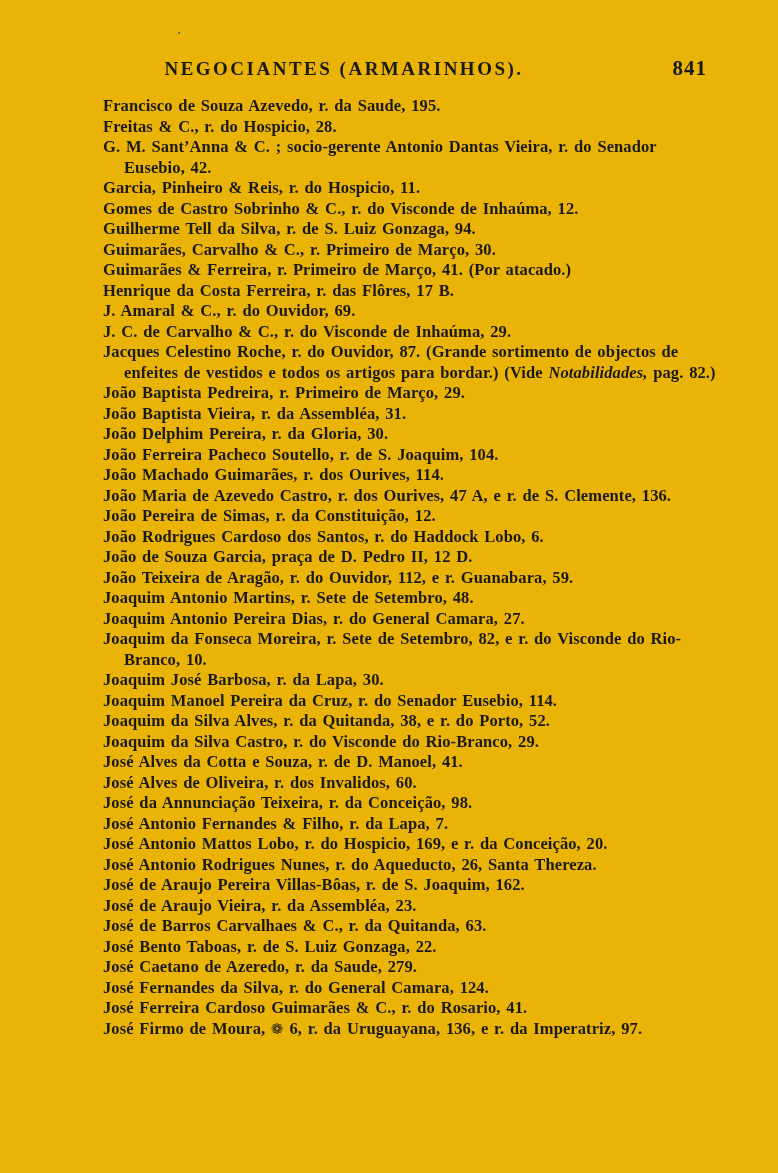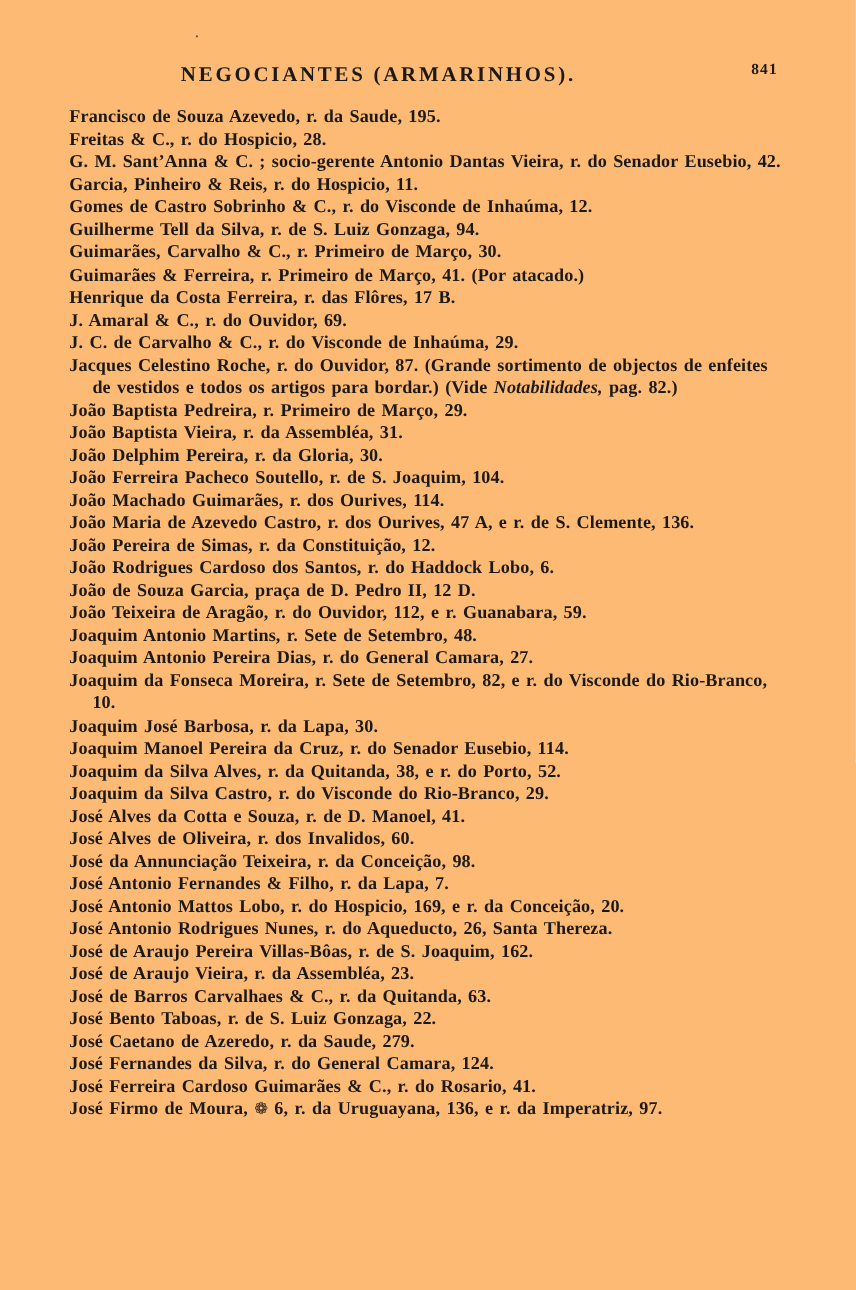--- a/index.html
+++ b/index.html
@@ -5,21 +5,21 @@
   html, body {
     margin: 0;
     padding: 0;
     background: #e8e8e8;
   }
   .sheet {
     position: relative;
     width: 778px;
     height: 1173px;
     margin: 0 auto;
-    background: #fdba74;
+    background: #eab308;
     color: #1c1a18;
     font-family: "Liberation Serif", "DejaVu Serif", serif;
     font-weight: 700;
     overflow: hidden;
     box-sizing: border-box;
     padding: 58px 63px 0 63px;
   }
   .page-header {
     position: relative;
     height: 30px;
@@ -31,33 +31,34 @@
     right: 90px;
     text-align: center;
     font-size: 19px;
     letter-spacing: 2.5px;
     white-space: nowrap;
   }
   .page-number {
     position: absolute;
     right: 8px;
     top: -2px;
-    font-size: 14px;
+    font-size: 21px;
     letter-spacing: 1px;
   }
   .entry-list {
     width: 655px;
   }
   .entry {
     font-size: 16.5px;
     line-height: 20.5px;
     letter-spacing: 0.1px;
     word-spacing: 1.5px;
     padding-left: 21px;
     text-indent: -21px;
+    margin-left: 40px;
   }
   .entry .italic {
     font-style: italic;
   }
   .entry .ornament {
     font-family: "DejaVu Sans", sans-serif;
     font-size: 15px;
   }
   .scan-speck {
     position: absolute;

